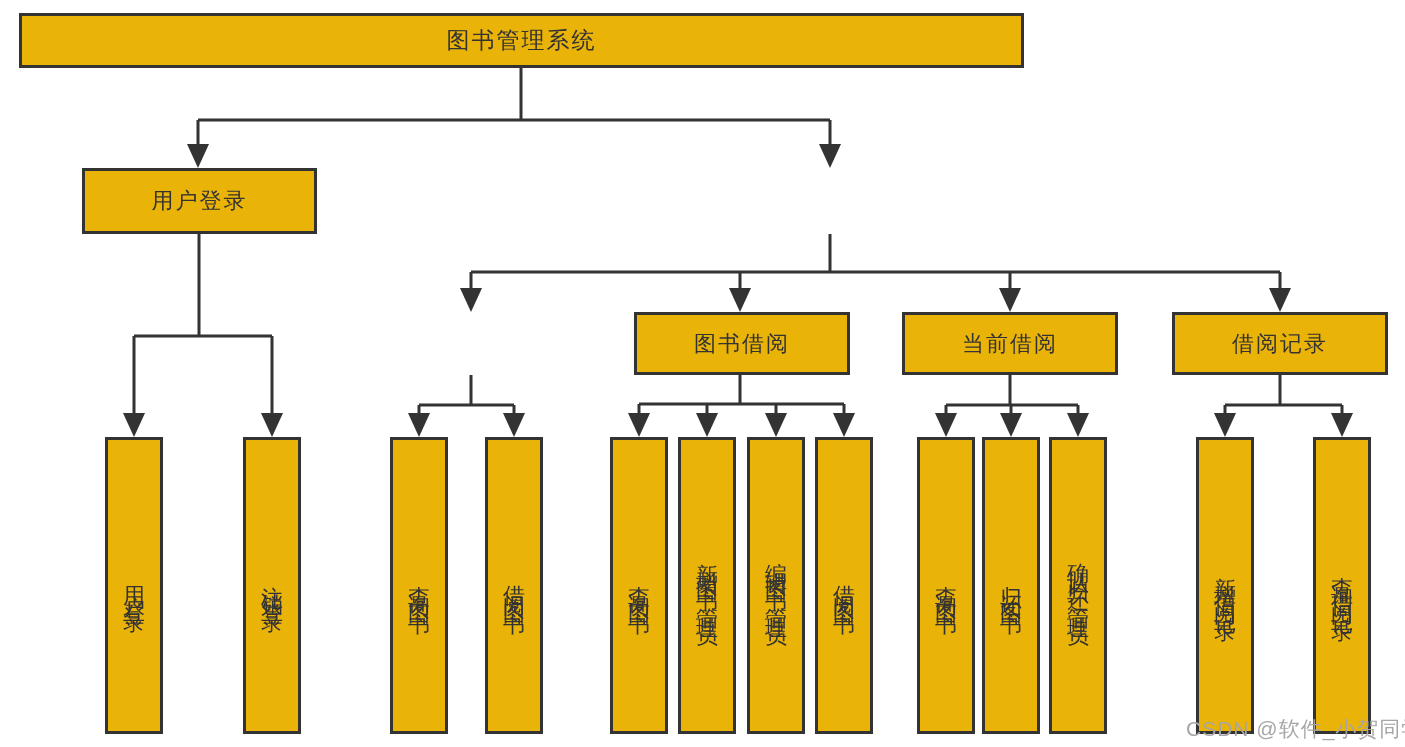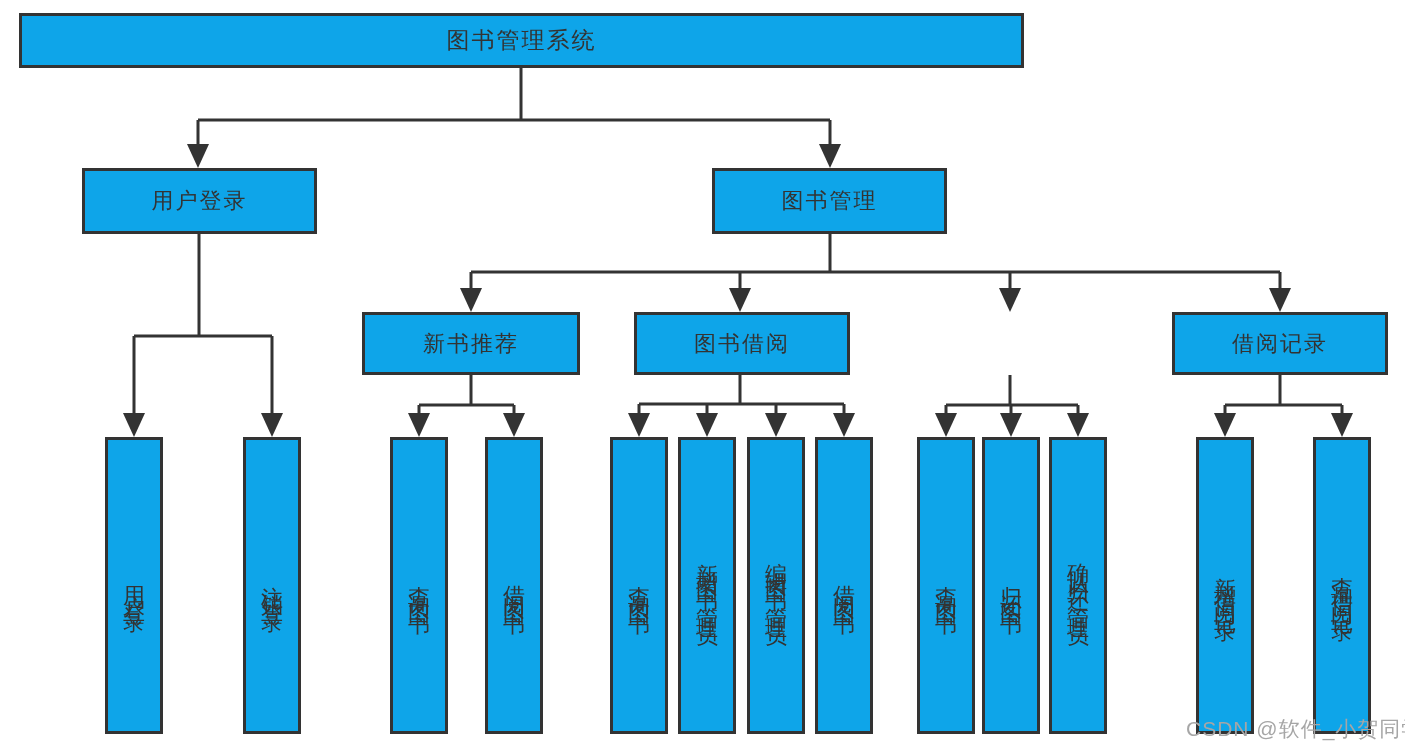--- a/index.html
+++ b/index.html
@@ -23,21 +23,21 @@
     fill: none;
   }
   svg.connectors polygon {
     fill: #333333;
     stroke: none;
   }
   .node {
     position: absolute;
     box-sizing: border-box;
     border: 3px solid #333333;
-    background: #0ea5e9;
+    background: #eab308;
     color: #333333;
     display: flex;
     align-items: center;
     justify-content: center;
     z-index: 2;
   }
   .hnode {
     font-size: 22px;
     letter-spacing: 2px;
     white-space: nowrap;
@@ -119,24 +119,23 @@
     <g>
       <path d="M1280 375 V405 M1225 405 H1342 M1225 405 V415 M1342 405 V415"></path>
       <polygon points="1225,437 1214,413 1236,413"></polygon>
       <polygon points="1342,437 1331,413 1353,413"></polygon>
     </g>
   </svg>
 
   <div class="node hnode root">图书管理系统</div>
 
   <div class="node hnode l2" style="left:82px">用户登录</div>
-  <div class="node hnode l2" style="left:712px">图书管理</div>
 
-  <div class="node hnode l3" style="left:362px;width:218px">新书推荐</div>
   <div class="node hnode l3" style="left:634px;width:216px">图书借阅</div>
+  <div class="node hnode l3" style="left:902px;width:216px">当前借阅</div>
   <div class="node hnode l3" style="left:1172px;width:216px">借阅记录</div>
 
   <div class="node vnode" style="left:105px">用户登录</div>
   <div class="node vnode" style="left:243px">注销登录</div>
   <div class="node vnode" style="left:390px">查询图书</div>
   <div class="node vnode" style="left:485px">借阅图书</div>
   <div class="node vnode" style="left:610px">查询图书</div>
   <div class="node vnode" style="left:678px">新增图书（管理员）</div>
   <div class="node vnode" style="left:747px">编辑图书（管理员）</div>
   <div class="node vnode" style="left:815px">借阅图书</div>

